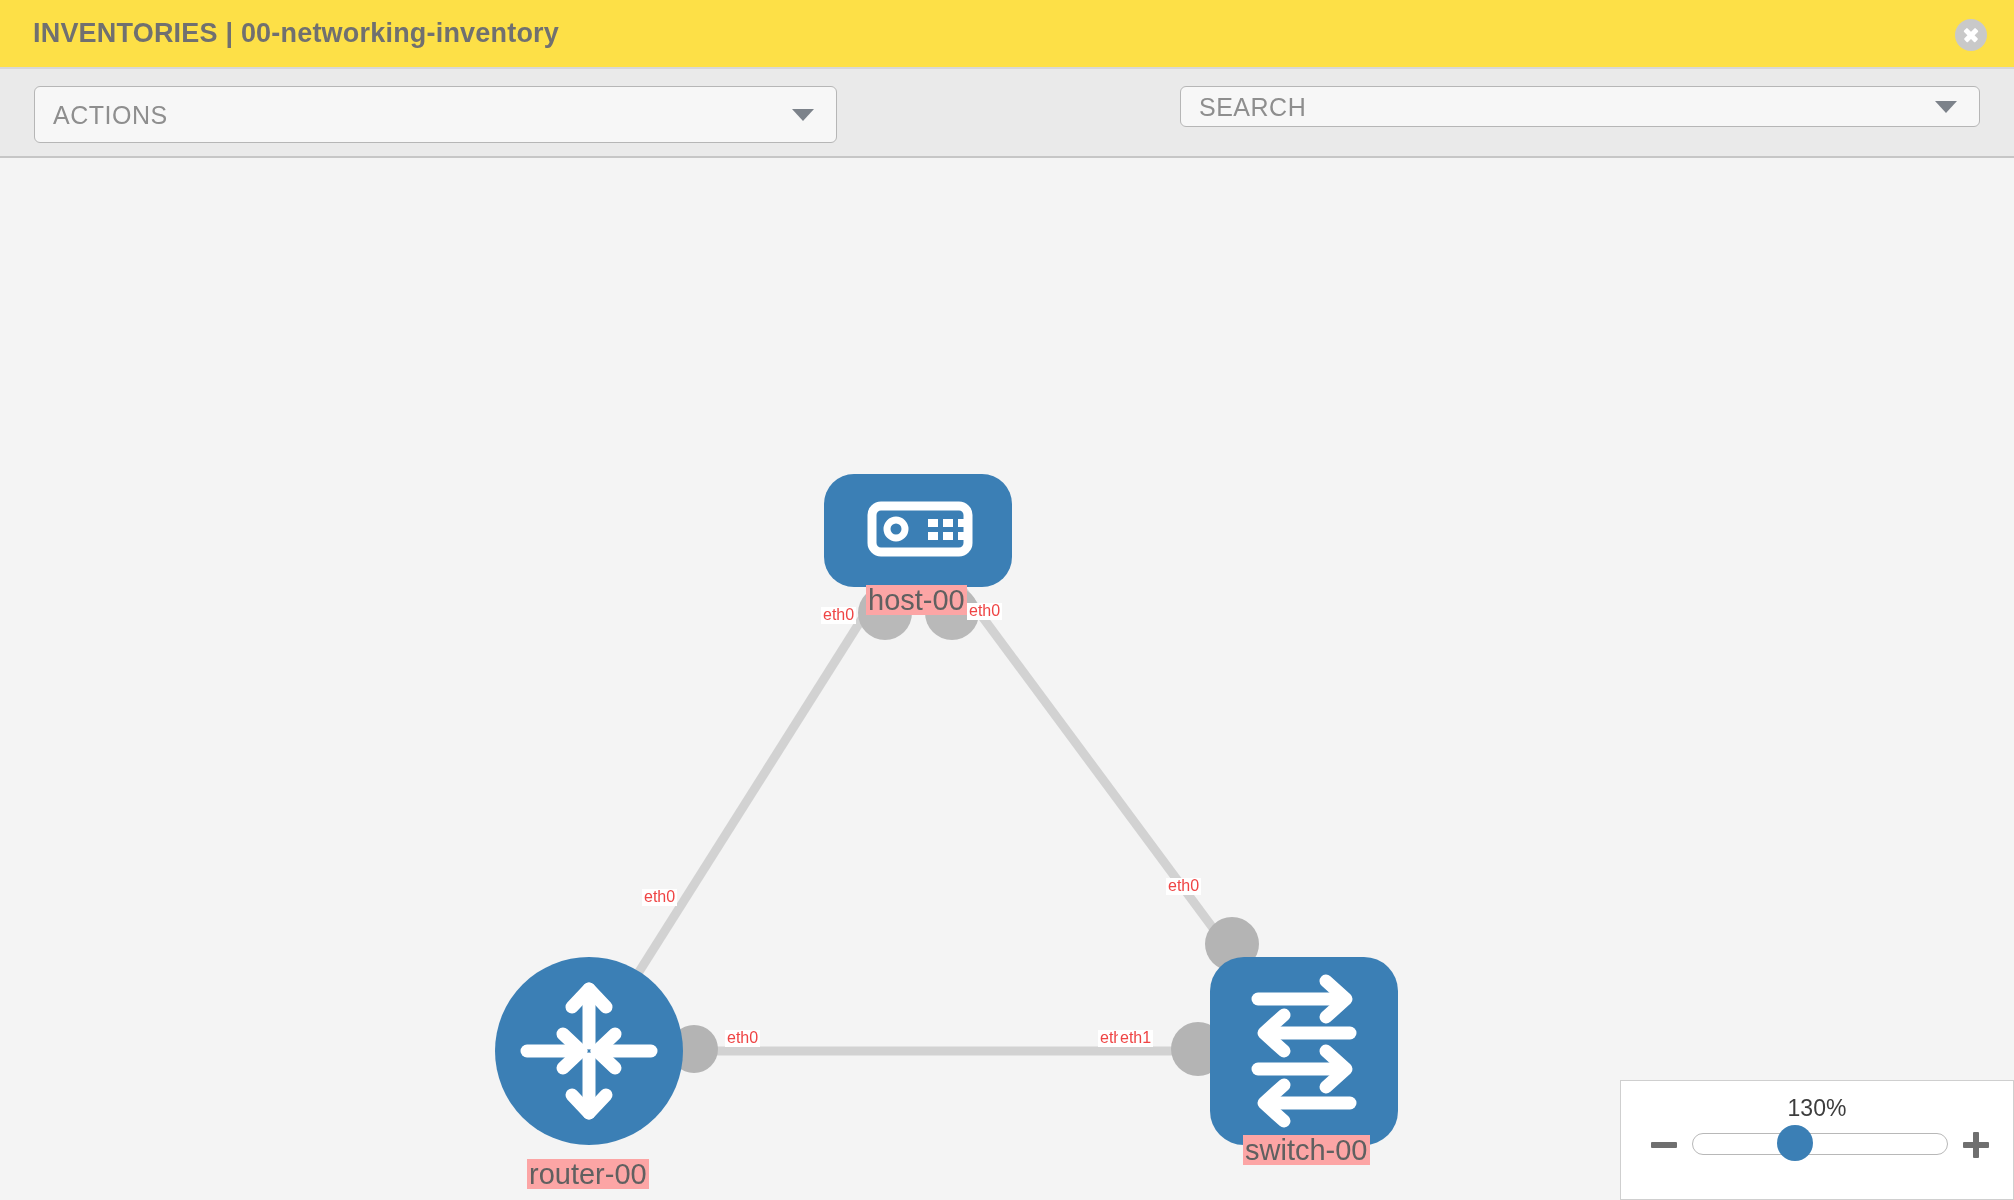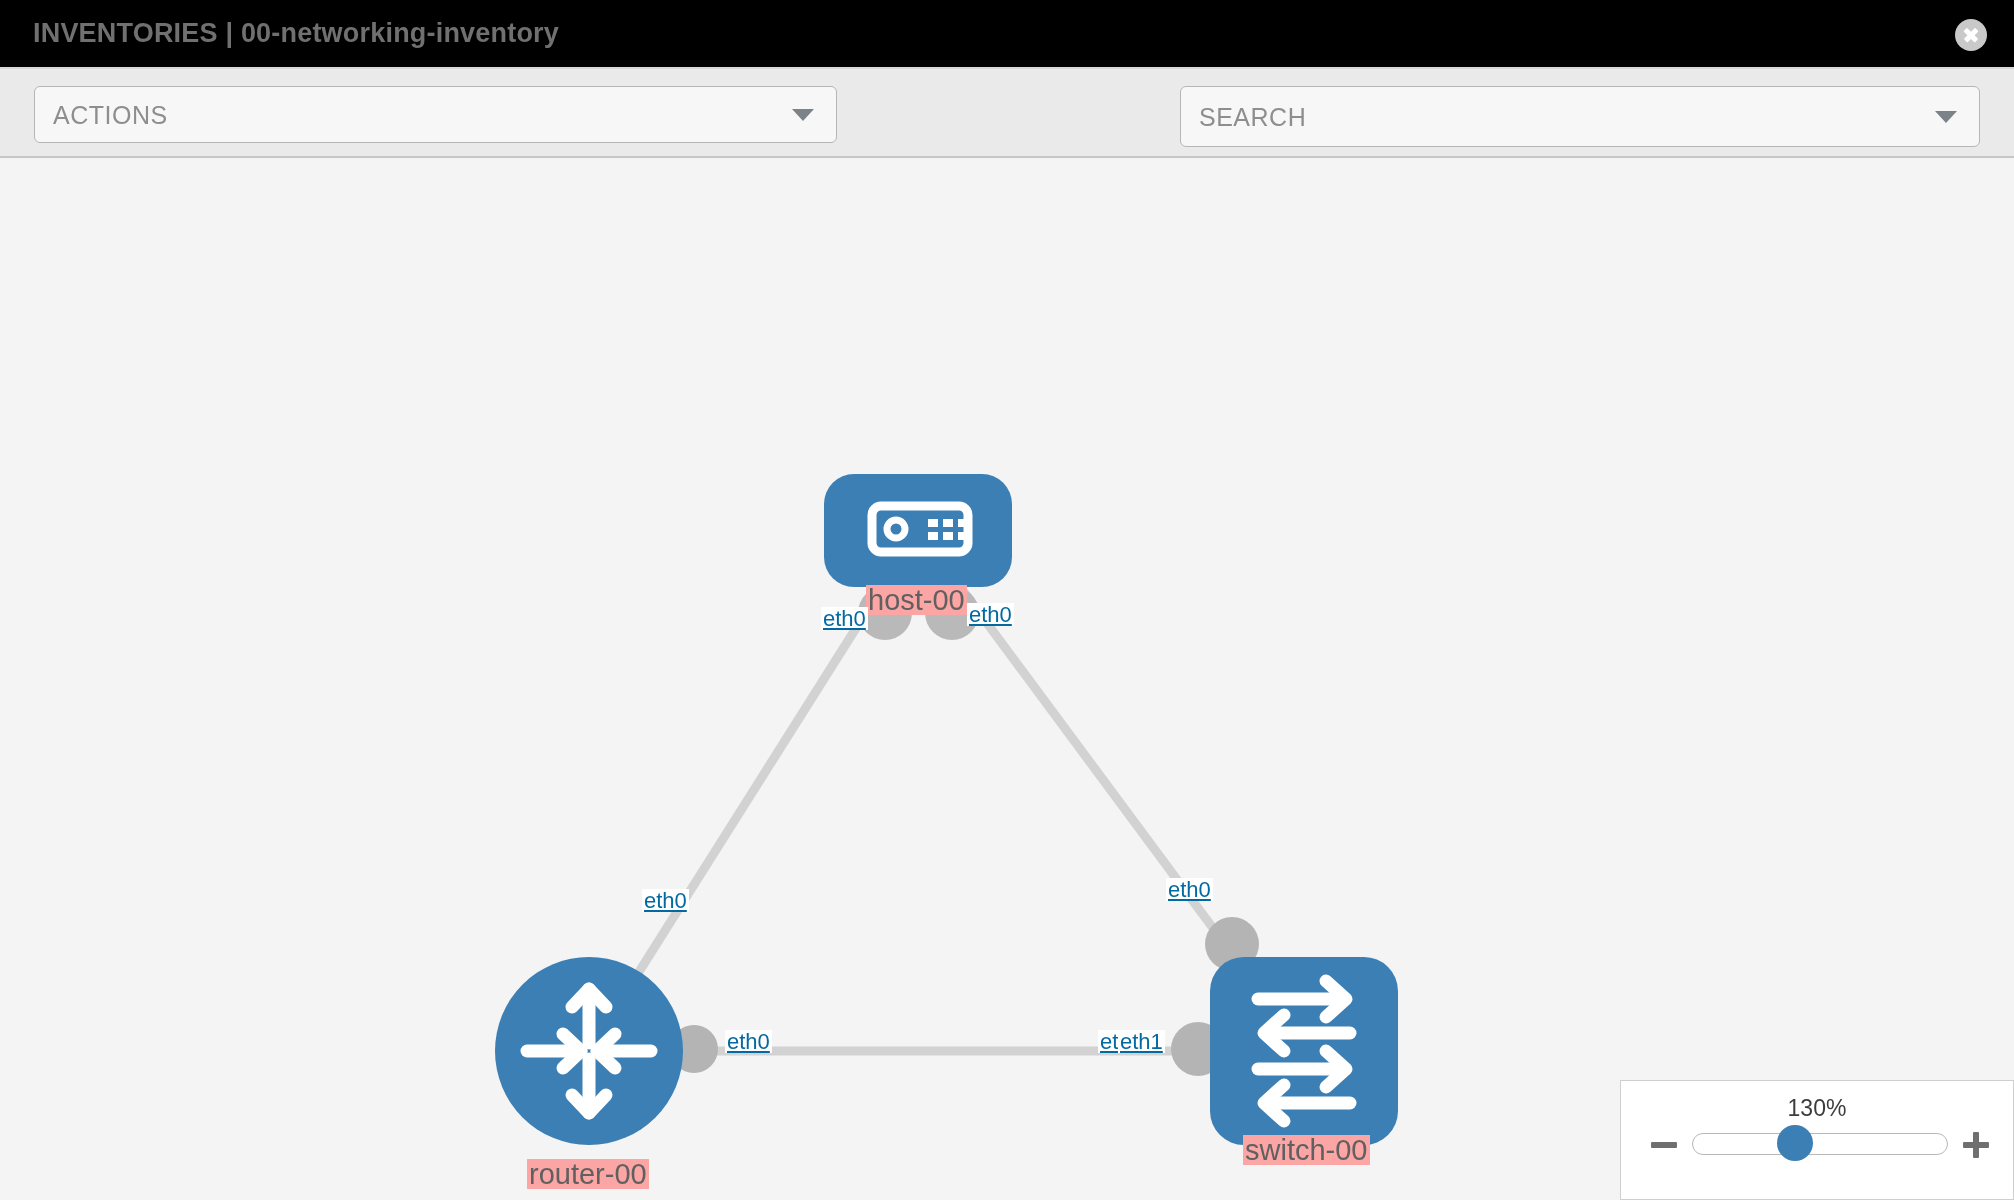--- a/index.html
+++ b/index.html
@@ -11,21 +11,21 @@
     background: #ffffff;
     font-family: "Liberation Sans", sans-serif;
   }
 
   
   .header {
     position: absolute;
     left: 0; top: 0;
     width: 2014px;
     height: 69px;
-    background: #000000;
+    background: #fde047;
     border-bottom: 2px solid #d7d7d7;
   }
   .header-title {
     position: absolute;
     left: 33px;
     top: 18px;
     font-size: 27px;
     font-weight: bold;
     color: #707070;
     letter-spacing: 0.2px;
@@ -75,21 +75,21 @@
     left: 34px;
     top: 17px;
     width: 803px;
     height: 57px;
     text-align: right;
   }
   .dropdown-search {
     left: 1180px;
     top: 17px;
     width: 800px;
-    height: 61px;
+    height: 41px;
   }
   .dropdown-label {
     position: absolute;
     left: 18px;
     top: 50%;
     transform: translateY(-50%);
     font-size: 25px;
     color: #8e8e8e;
     letter-spacing: 0.5px;
     white-space: nowrap;
@@ -135,27 +135,26 @@
     position: absolute;
     font-size: 29px;
     color: #606060;
     background: #fca5a5;
     white-space: nowrap;
     padding: 0 2px;
     line-height: 1.05;
   }
   .edge-label {
     position: absolute;
-    font-size: 22px;
-    color: #0369a1;
+    font-size: 16px;
+    color: #ef4444;
     background: #ffffff;
     white-space: nowrap;
     padding: 0 2px;
     line-height: 1.05;
-    text-decoration: underline;
   }
 
   
   .zoom-panel {
     position: absolute;
     left: 1620px;
     top: 1080px;
     width: 394px;
     height: 120px;
     background: #ffffff;

